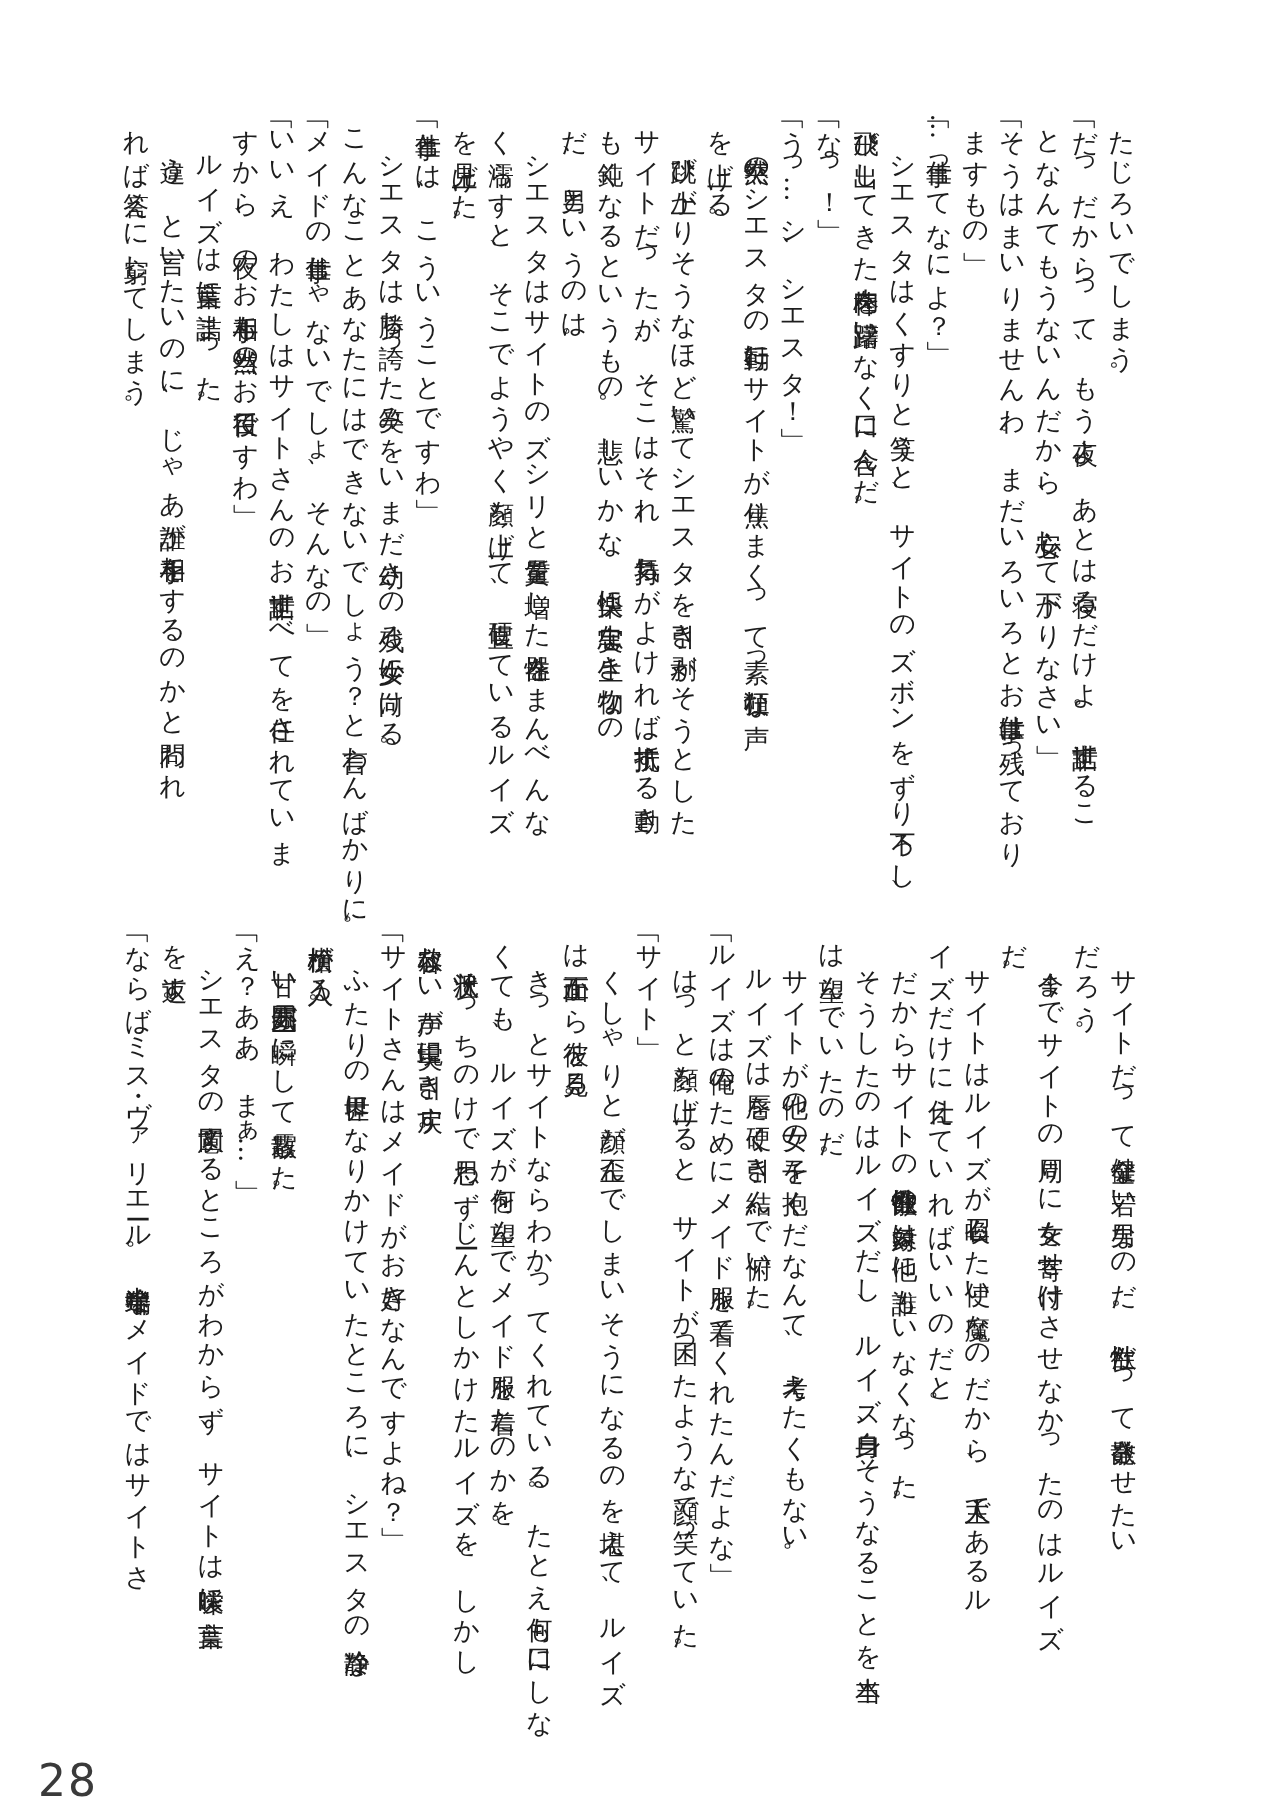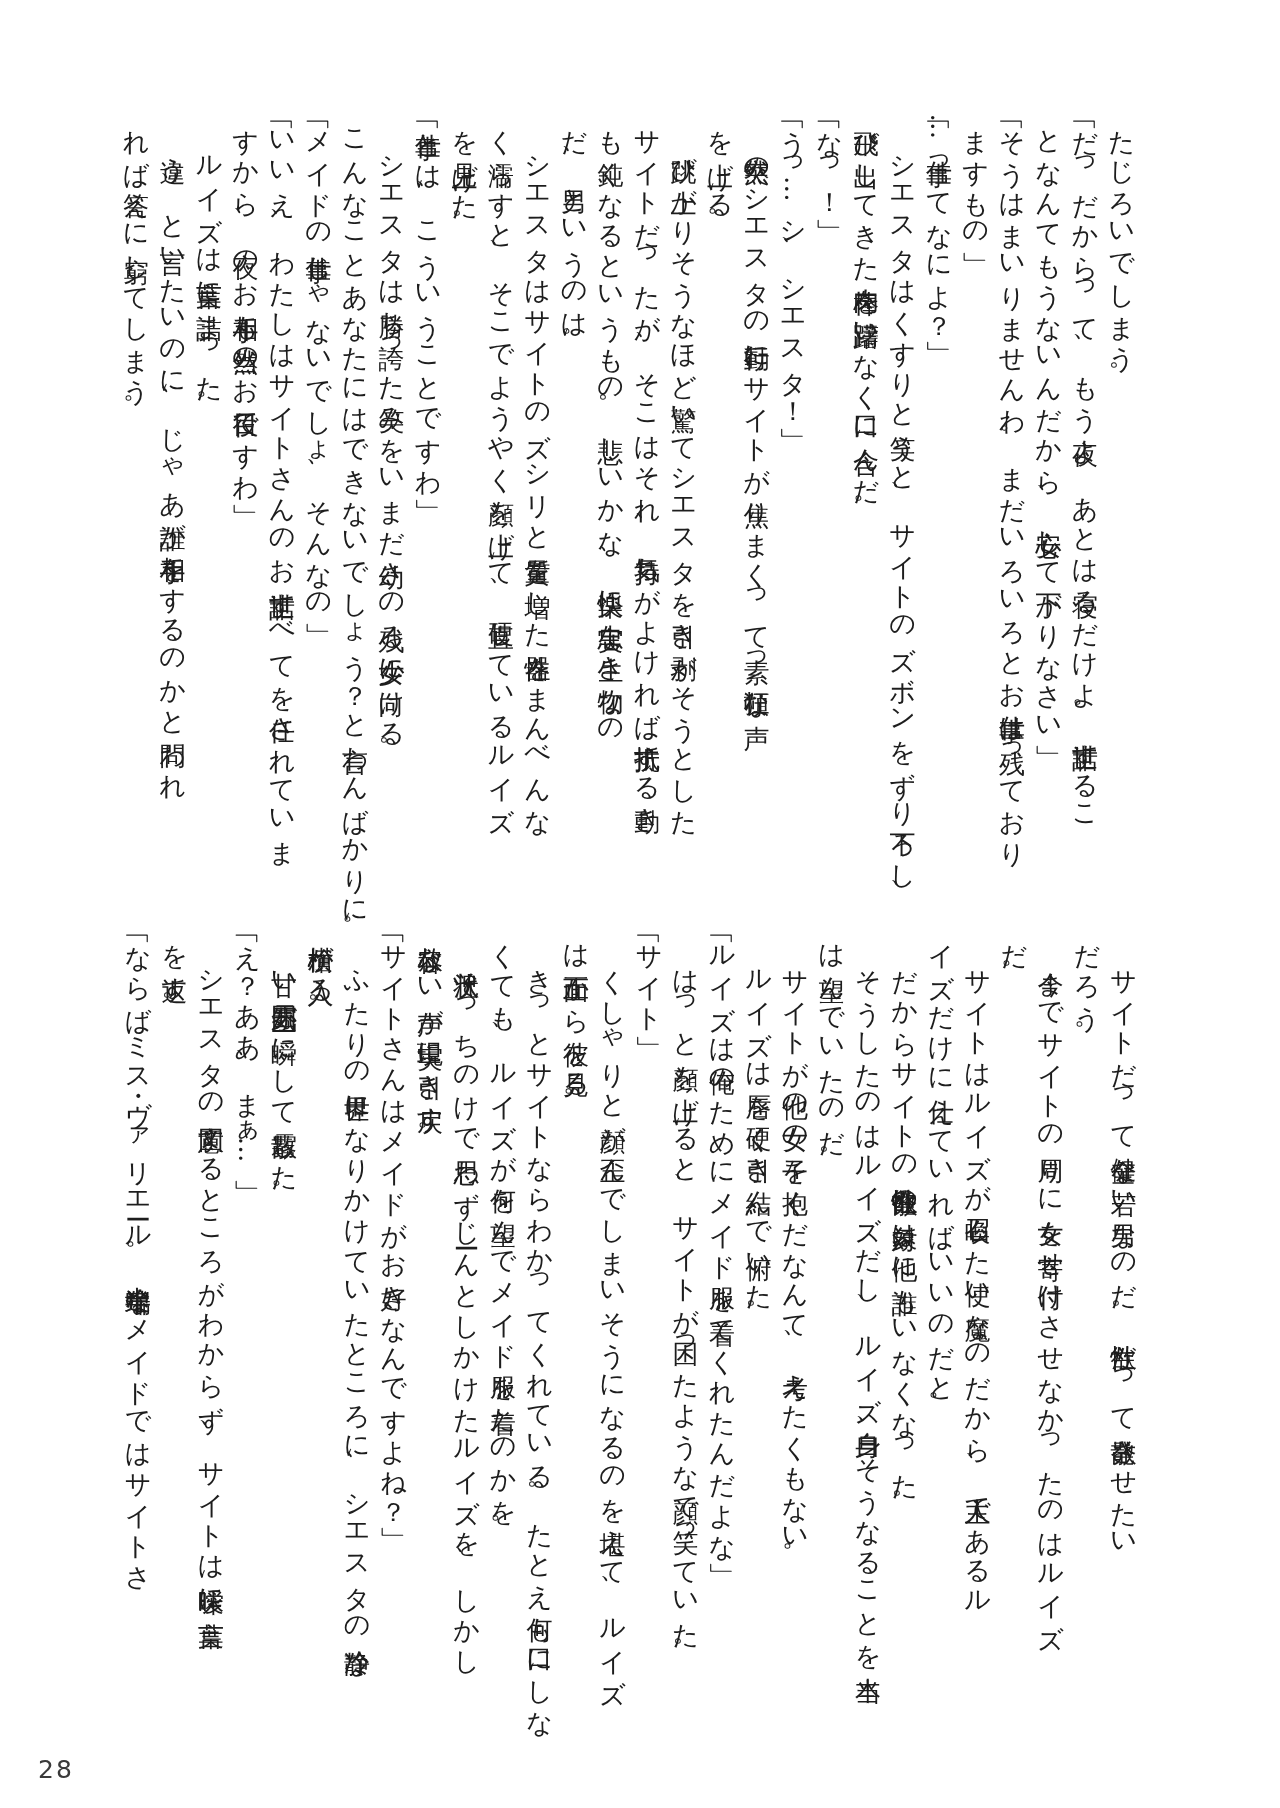--- a/index.html
+++ b/index.html
@@ -39,21 +39,21 @@
     
   }
   .vcol.indent {
     text-indent: 1em;
   }
   .pagenum {
     position: absolute;
     left: 38px;
     top: 1755px;
     font-family: "DejaVu Sans", "Liberation Sans", sans-serif;
-    font-size: 25px;
+    font-size: 44px;
     letter-spacing: 2px;
     color: #3a3a3a;
   }
 </style>
 </head>
 <body>
 
 <div class="sheet">
   <div class="vblock top">
       <div class="vcol">たじろいでしまう。</div>

